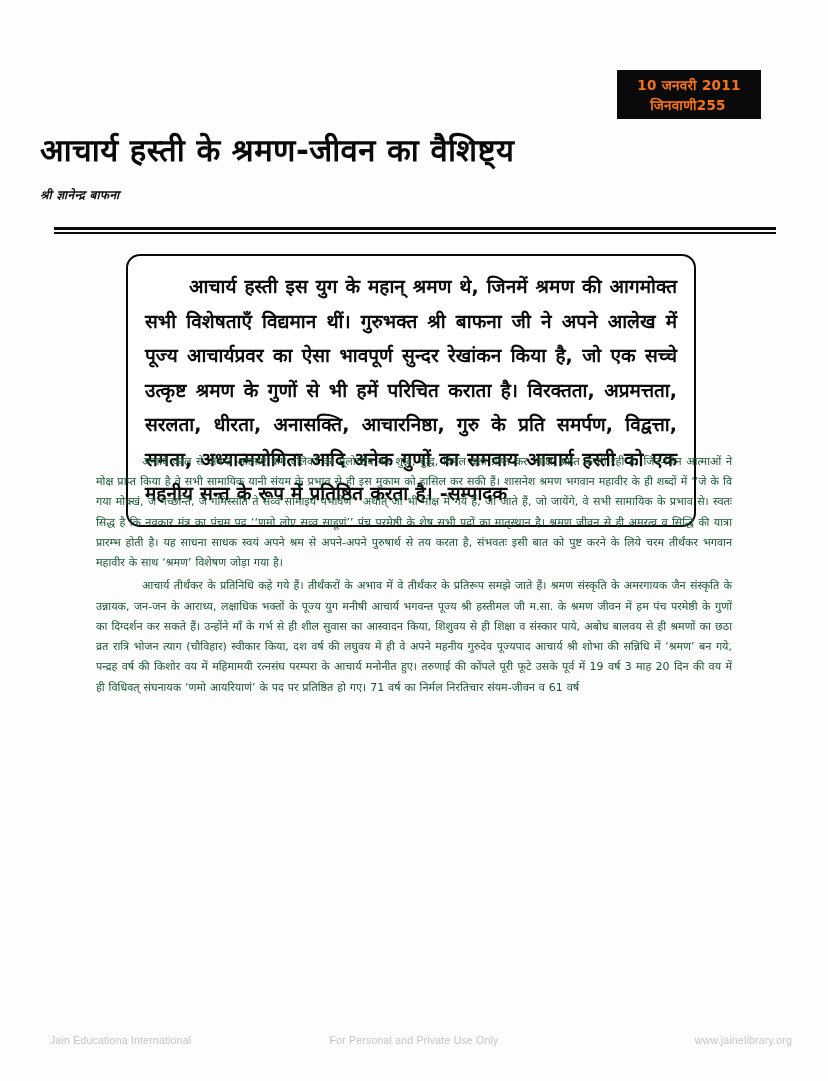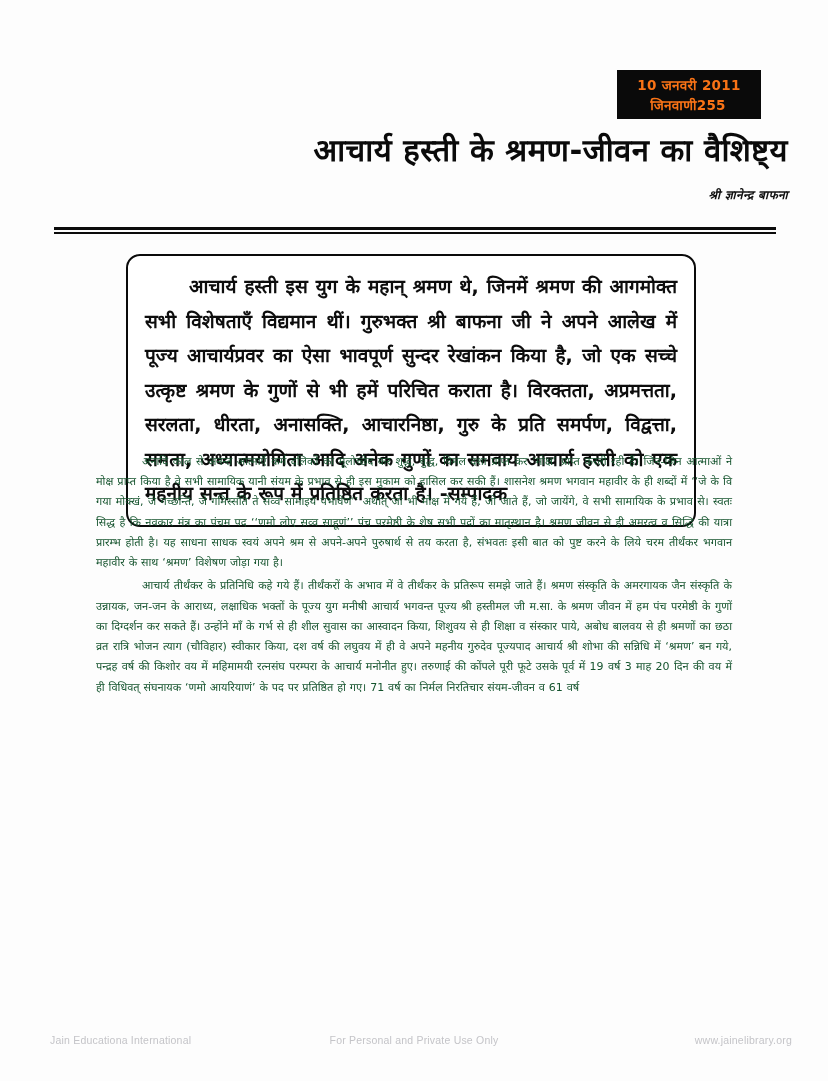--- a/index.html
+++ b/index.html
@@ -52,21 +52,21 @@
     padding: 0 4px 0 2px;
     white-space: nowrap;
   }
 
   
   .title-block {
     position: absolute;
     top: 131px;
     left: 40px;
     width: 748px;
-    text-align: right;
+    text-align: left;
   }
   .doc-title {
     font-family: "DejaVu Sans", sans-serif;
     font-size: 31px;
     font-weight: bold;
     letter-spacing: 0.4px;
     line-height: 1.25;
     margin: 0;
     color: #0a0a0a;
   }

